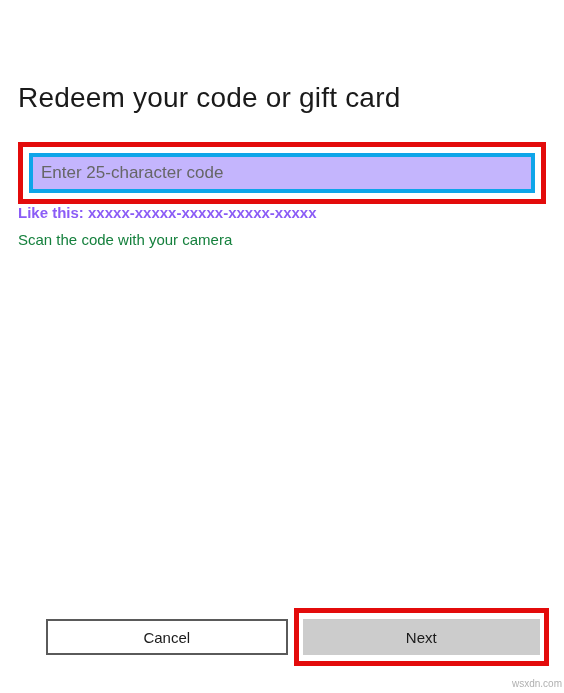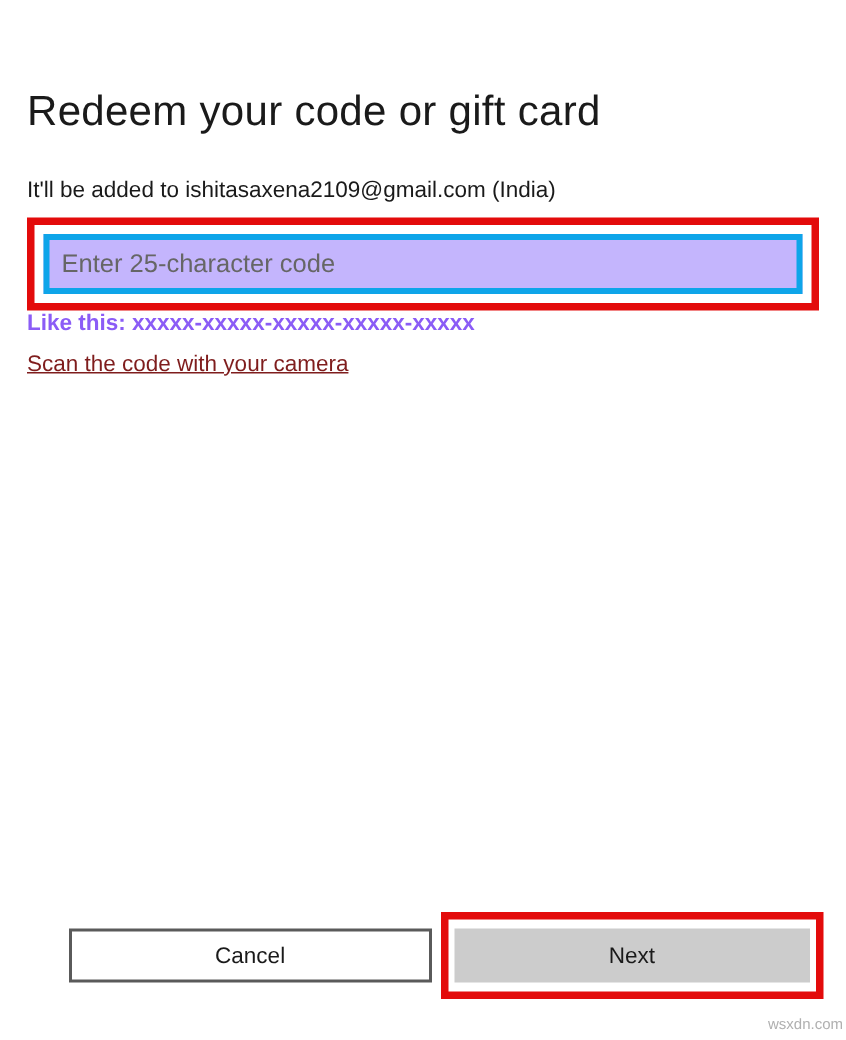--- a/index.html
+++ b/index.html
@@ -9,21 +9,21 @@
     }
     body {
       font-family: "Segoe UI", "Segoe UI Light", Arial, sans-serif;
       width: 564px;
       height: 693px;
       background: #ffffff;
       position: relative;
       overflow: hidden;
     }
     .container {
-      padding: 58px 18px 0 18px;
+      padding: 82px 18px 0 18px;
     }
     .page-title {
       font-size: 28px;
       font-weight: 300;
       color: #1a1a1a;
       margin-bottom: 28px;
       letter-spacing: 0.2px;
     }
     .subtitle {
       font-size: 15px;
@@ -52,22 +52,21 @@
     .hint {
       font-size: 15px;
       color: #8b5cf6;
       margin-top: -2px;
       margin-bottom: 10px;
       font-weight: bold;
     }
     .scan-link {
       display: inline-block;
       font-size: 15px;
-      color: #7f1d1d;
-      text-decoration: underline;
+      color: #15803d;
       cursor: pointer;
     }
     .button-row {
       position: absolute;
       bottom: 38px;
       left: 18px;
       right: 18px;
       display: flex;
       gap: 6px;
       margin-left: 28px;
@@ -109,21 +108,20 @@
       font-size: 10px;
       color: #b0b0b0;
       font-family: Arial, sans-serif;
     }
   </style>
 </head>
 <body>
 
 <div class="container">
   <h1 class="page-title">Redeem your code or gift card</h1>
-  <div class="subtitle">It'll be added to ishitasaxena2109@gmail.com (India)</div>
 
   <div class="input-highlight">
     <input type="text" class="code-input" placeholder="Enter 25-character code" style="">
   </div>
 
   <div class="hint">Like this: xxxxx-xxxxx-xxxxx-xxxxx-xxxxx</div>
 
   <a class="scan-link">Scan the code with your camera</a>
 </div>
 

